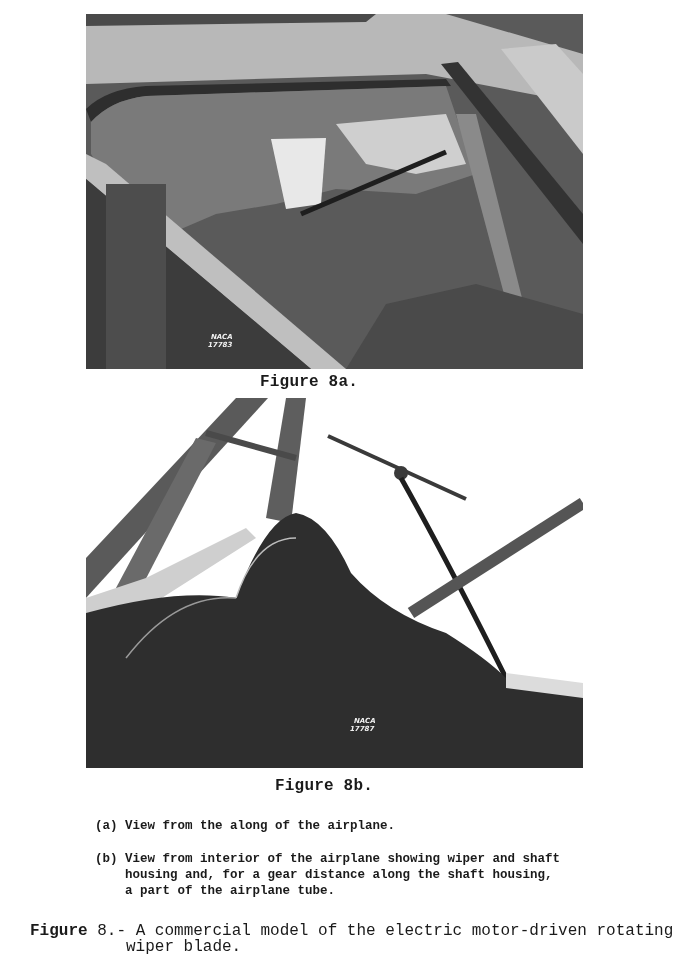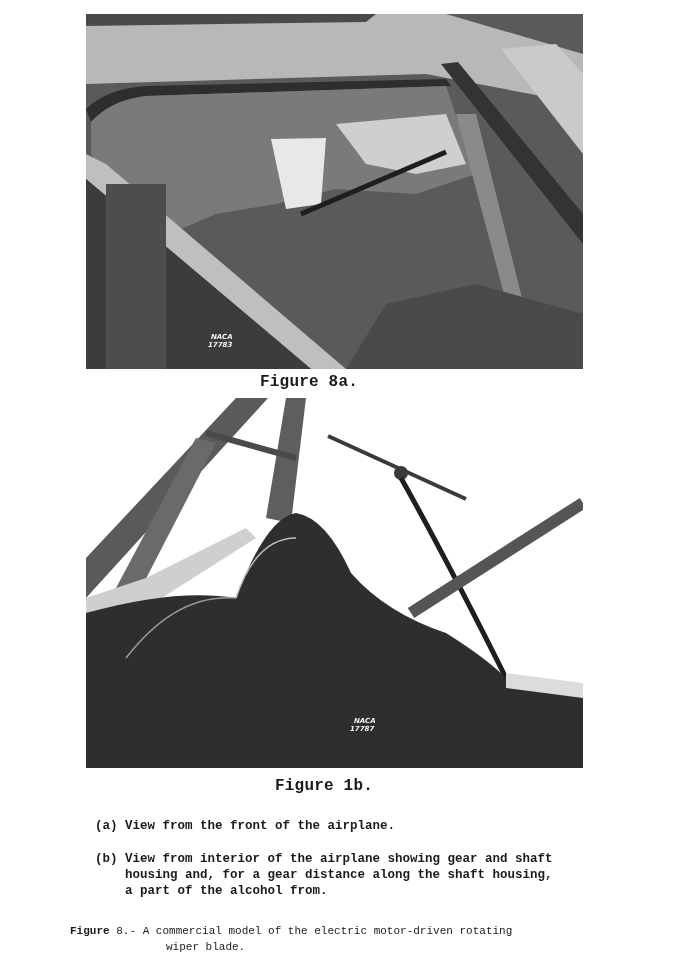--- a/index.html
+++ b/index.html
@@ -8,21 +8,21 @@
   .photo { position:absolute; overflow:hidden; }
   .photo svg { display:block; width:100%; height:100%; }
   #photo-a { left:86px; top:14px; width:497px; height:355px; background:#6e6e6e; }
   #photo-b { left:86px; top:398px; width:497px; height:370px; background:#ffffff; }
   .caption { position:absolute; font-size:16px; font-weight:bold; letter-spacing:0.2px; white-space:nowrap; }
   #cap-a { left:260px; top:373px; }
   #cap-b { left:275px; top:777px; }
   .sub { position:absolute; font-size:12.5px; font-weight:bold; line-height:16px; white-space:pre; }
   #sub-a { left:95px; top:818px; }
   #sub-b { left:95px; top:851px; }
-  #main-cap { position:absolute; left:30px; top:923px; font-size:11px; line-height:16px; white-space:pre;margin-left:40px; }
+  #main-cap { position:absolute; left:30px; top:923px; font-size:16px; line-height:16px; white-space:pre; }
   #main-cap .lbl { font-weight:bold; }
   .naca { font-family:"DejaVu Sans", sans-serif; font-style:italic; font-weight:bold; font-size:7px; fill:#f2f2f2; }
 </style>
 </head>
 <body>
 
 <div id="photo-a" class="photo">
   <svg viewBox="0 0 497 355" preserveAspectRatio="none">
 
     <rect x="0" y="0" width="497" height="355" fill="#5a5a5a"></rect>
@@ -73,21 +73,21 @@
 
     <path d="M0 215 Q90 190 150 200 Q180 120 210 115 Q240 120 265 175 Q300 215 360 235 Q400 260 420 280 L497 290 L497 370 L0 370 Z" fill="#2e2e2e"></path>
     <path d="M420 275 L497 285 L497 300 L420 290 Z" fill="#dcdcdc"></path>
     <path d="M40 260 Q90 195 150 200" stroke="#9a9a9a" stroke-width="1.5" fill="none"></path>
     <path d="M150 200 Q170 140 210 140" stroke="#bdbdbd" stroke-width="1.5" fill="none"></path>
 
     <text class="naca" x="268" y="325">NACA</text>
     <text class="naca" x="264" y="333">17787</text>
   </svg>
 </div>
-<div id="cap-b" class="caption">Figure 1b.</div>
+<div id="cap-b" class="caption">Figure 8b.</div>
 
-<div id="sub-a" class="sub">(a) View from the front of the airplane.</div>
-<div id="sub-b" class="sub"><span>(b) View from interior of the airplane showing gear and shaft</span>
+<div id="sub-a" class="sub">(a) View from the along of the airplane.</div>
+<div id="sub-b" class="sub"><span>(b) View from interior of the airplane showing wiper and shaft</span>
 <span>    housing and, for a gear distance along the shaft housing,</span>
-<span>    a part of the alcohol from.</span></div>
+<span>    a part of the airplane tube.</span></div>
 
 <div id="main-cap"><span class="lbl">Figure</span><span> 8.- </span><span>A commercial model of the electric motor-driven rotating</span>
 <span style="padding-left:96px">wiper blade.</span></div>
 
 </body></html>

